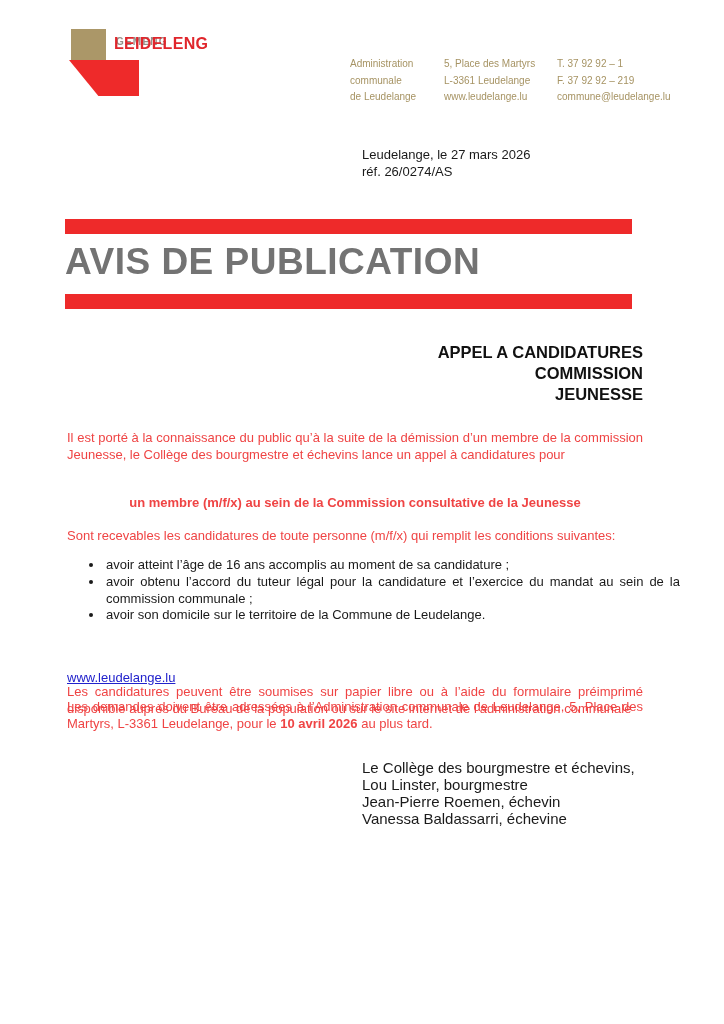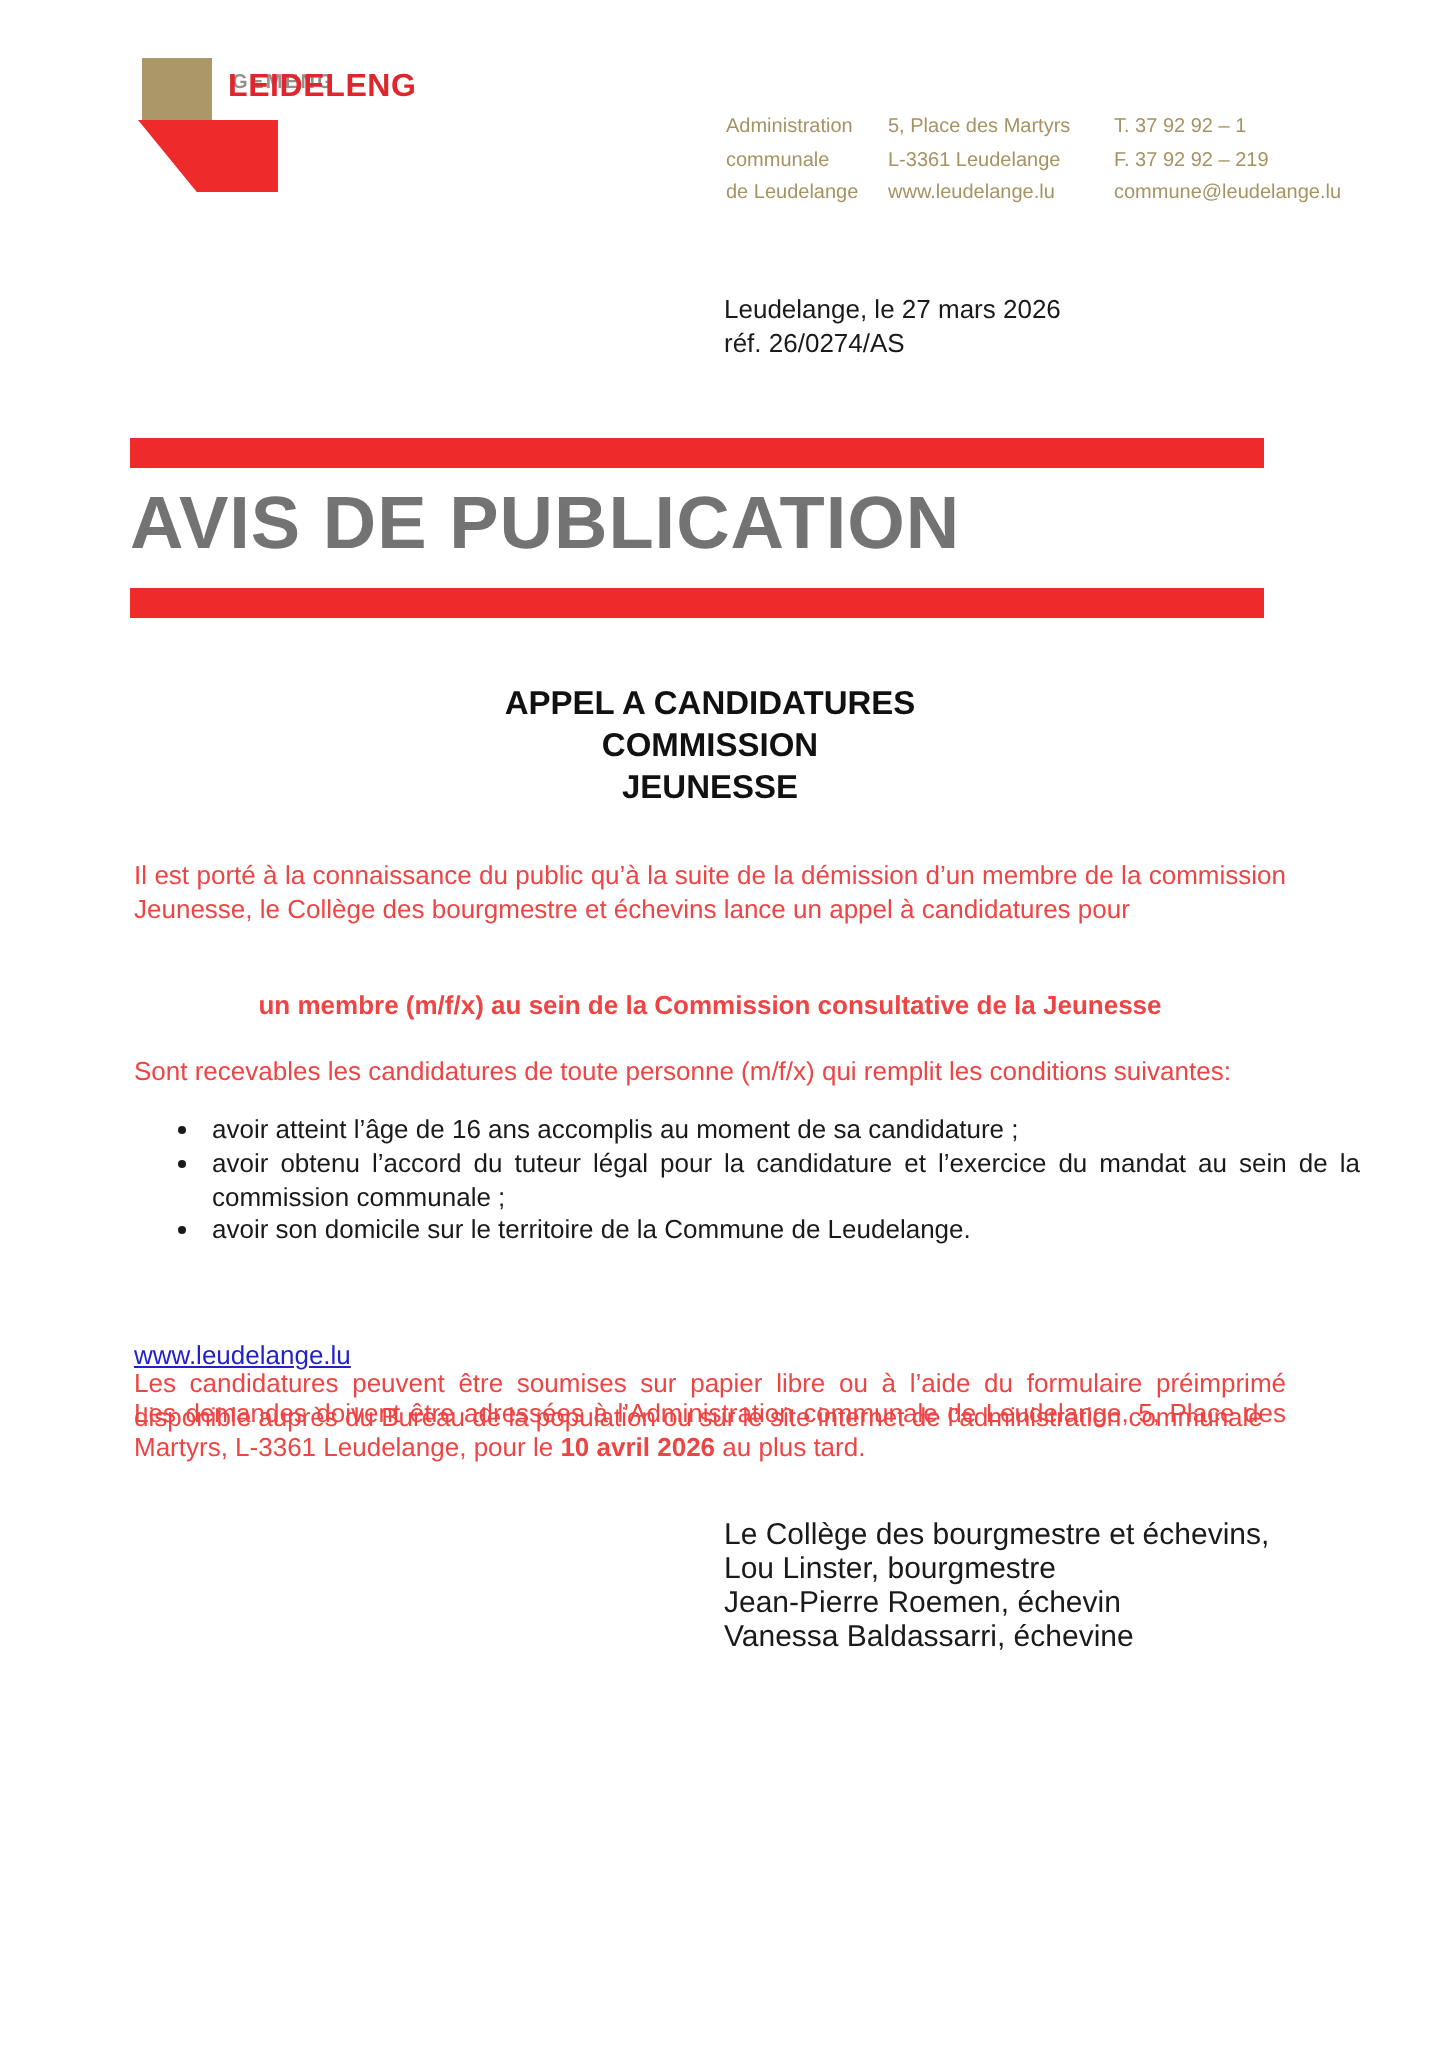--- a/index.html
+++ b/index.html
@@ -38,21 +38,21 @@
     color: #e0262c;
   }
 
   
   .hdr-col {
     position: absolute; top: 56px;
     font-size: 10px; line-height: 16.5px;
     color: #a69363;
     white-space: nowrap;
   }
-  .hdr-col-1 { left: 363px; }
+  .hdr-col-1 { left: 350px; }
   .hdr-col-2 { left: 444px; }
   .hdr-col-3 { left: 557px; }
 
   
   .date-block {
     position: absolute; left: 362px; top: 146px;
     font-size: 13px; line-height: 17px;
   }
 
   
@@ -63,21 +63,21 @@
     position: absolute; left: 65px; top: 241px; width: 567px;
     text-align: left;
     font-size: 37px; font-weight: bold; letter-spacing: 0.5px;
     color: #737373;
     white-space: nowrap;
   }
 
   
   .doc-title {
     position: absolute; left: 67px; top: 342px; width: 576px;
-    text-align: center;
+    text-align: right;
     font-size: 16.5px; font-weight: bold; line-height: 21px;
     color: #111;
   }
 
   
   .body-text { font-size: 13px; line-height: 17px; color: #ef4444; }
   .para-intro {
     position: absolute; left: 67px; top: 429px; width: 576px;
     text-align: justify;
   }

